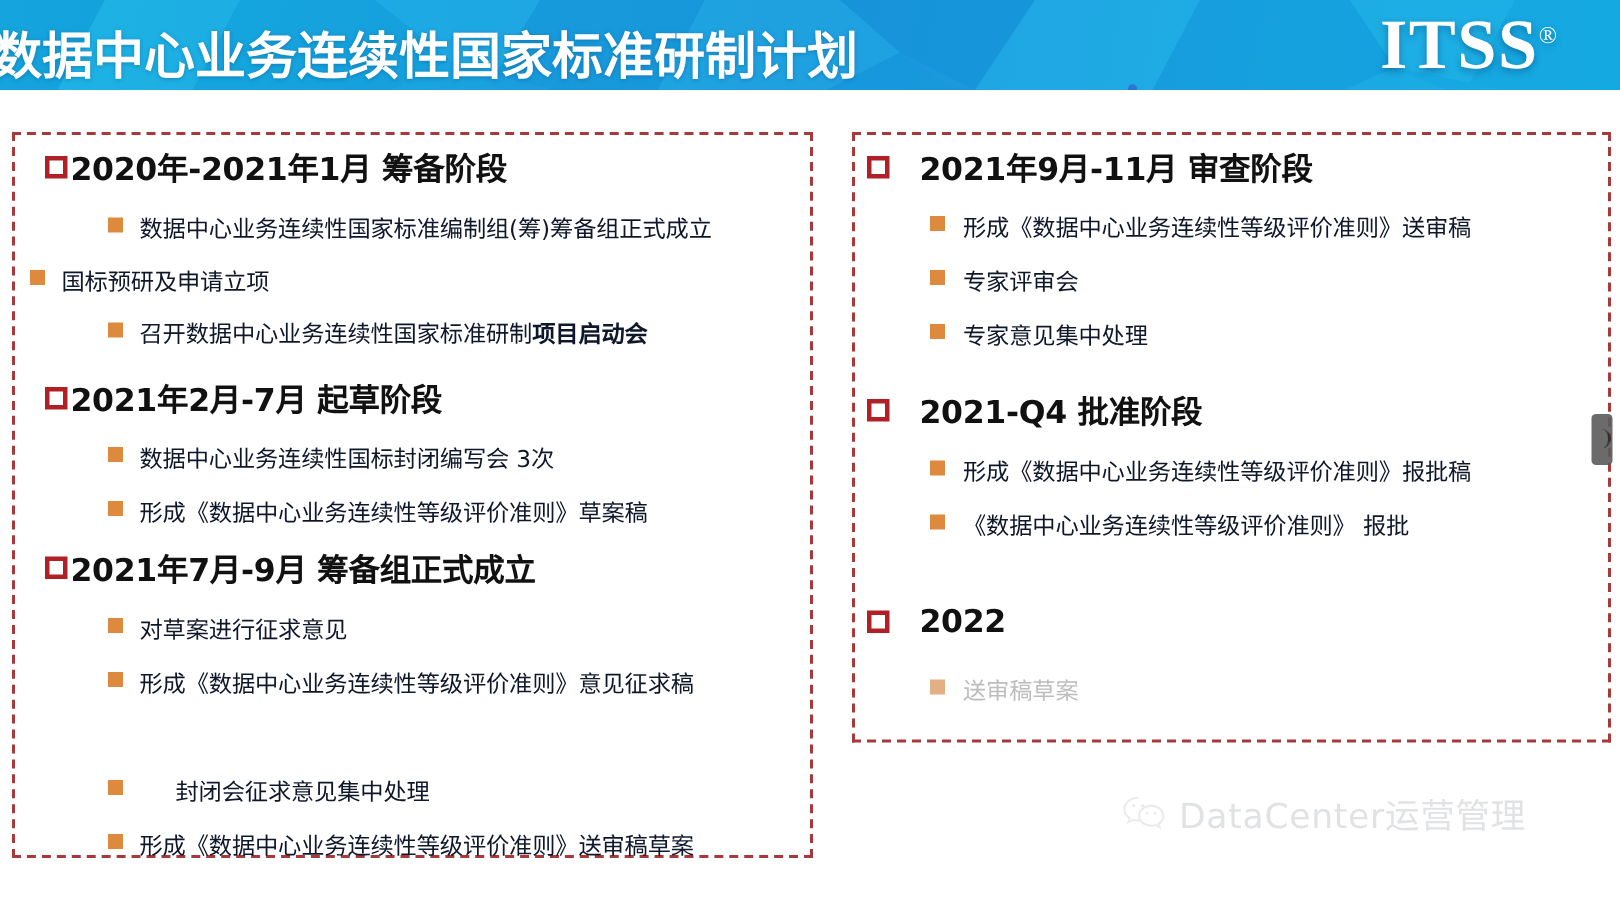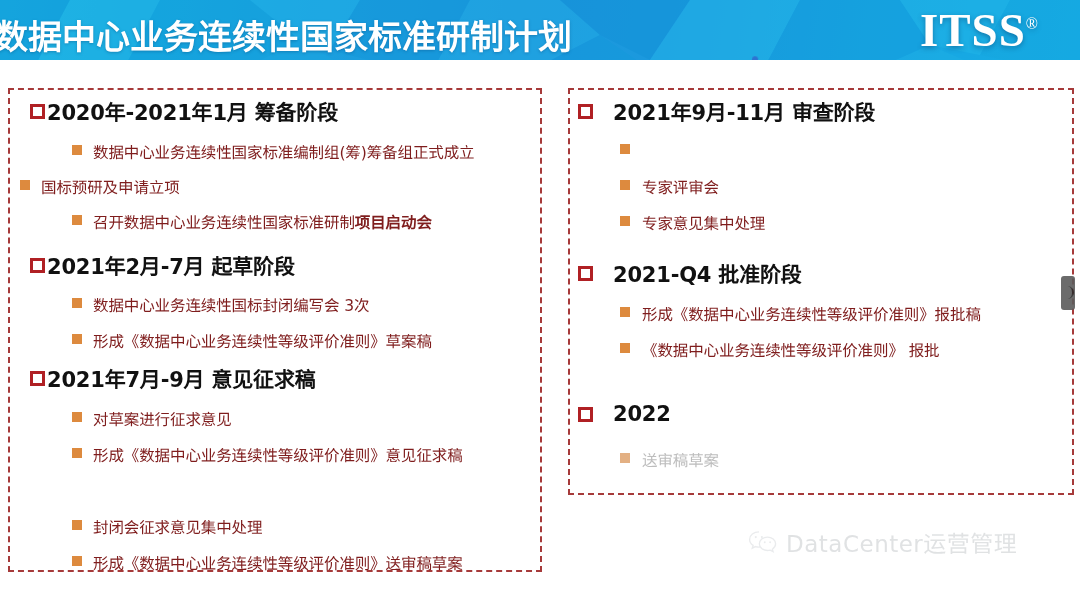--- a/index.html
+++ b/index.html
@@ -110,21 +110,21 @@
     align-items: flex-start;
     white-space: nowrap;
   }
   .sq-fill {
     width: 10px; height: 10px;
     background: #dd8a3e;
     flex: 0 0 auto;
   }
   .sub-text {
     font-size: 15.5px;
-    color: #7f1d1d;
+    color: #0f172a;
     font-family: "DejaVu Sans", "Liberation Sans", sans-serif;
     letter-spacing: -0.1px;
   }
   .sub-text b { font-weight: bold; }
 
   
   #panel-left .phase-head { margin-left: 20px; }
   #panel-left .phase-head .phase-title { margin-left: 2px; }
   #panel-left .sub { margin-left: 62px; }
   #panel-left .sq-fill { margin-top: 5px; }
@@ -245,52 +245,53 @@
     <span class="sub-text">数据中心业务连续性国标封闭编写会 3次</span>
   </div>
   <div class="abs sub" style="top:239px;">
     <span class="sq-fill"></span>
     <span class="sub-text">形成《数据中心业务连续性等级评价准则》草案稿</span>
   </div>
 
   <div class="abs" style="top:273px;">
     <div class="phase-head">
       <span class="sq-open"></span>
-      <span class="phase-title">2021年7月-9月 意见征求稿</span>
+      <span class="phase-title">2021年7月-9月 筹备组正式成立</span>
     </div>
   </div>
   <div class="abs sub" style="top:317px;">
     <span class="sq-fill"></span>
     <span class="sub-text">对草案进行征求意见</span>
   </div>
   <div class="abs sub" style="top:353px;">
     <span class="sq-fill"></span>
     <span class="sub-text">形成《数据中心业务连续性等级评价准则》意见征求稿</span>
   </div>
-  <div class="abs sub" style="top:425px;">
+  <div class="abs sub" style="top:425px;gap:24px;">
     <span class="sq-fill"></span>
     <span class="sub-text">封闭会征求意见集中处理</span>
   </div>
   <div class="abs sub" style="top:461px;">
     <span class="sq-fill"></span>
     <span class="sub-text">形成《数据中心业务连续性等级评价准则》送审稿草案</span>
   </div>
 
 </div>
 
 <div class="panel" id="panel-right">
 
   <div class="abs" style="top:6px;">
     <div class="phase-head">
       <span class="sq-open"></span>
       <span class="phase-title">2021年9月-11月 审查阶段</span>
     </div>
   </div>
   <div class="abs sub" style="top:49px;">
     <span class="sq-fill"></span>
+    <span class="sub-text">形成《数据中心业务连续性等级评价准则》送审稿</span>
   </div>
   <div class="abs sub" style="top:85px;">
     <span class="sq-fill"></span>
     <span class="sub-text">专家评审会</span>
   </div>
   <div class="abs sub" style="top:121px;">
     <span class="sq-fill"></span>
     <span class="sub-text">专家意见集中处理</span>
   </div>
 

